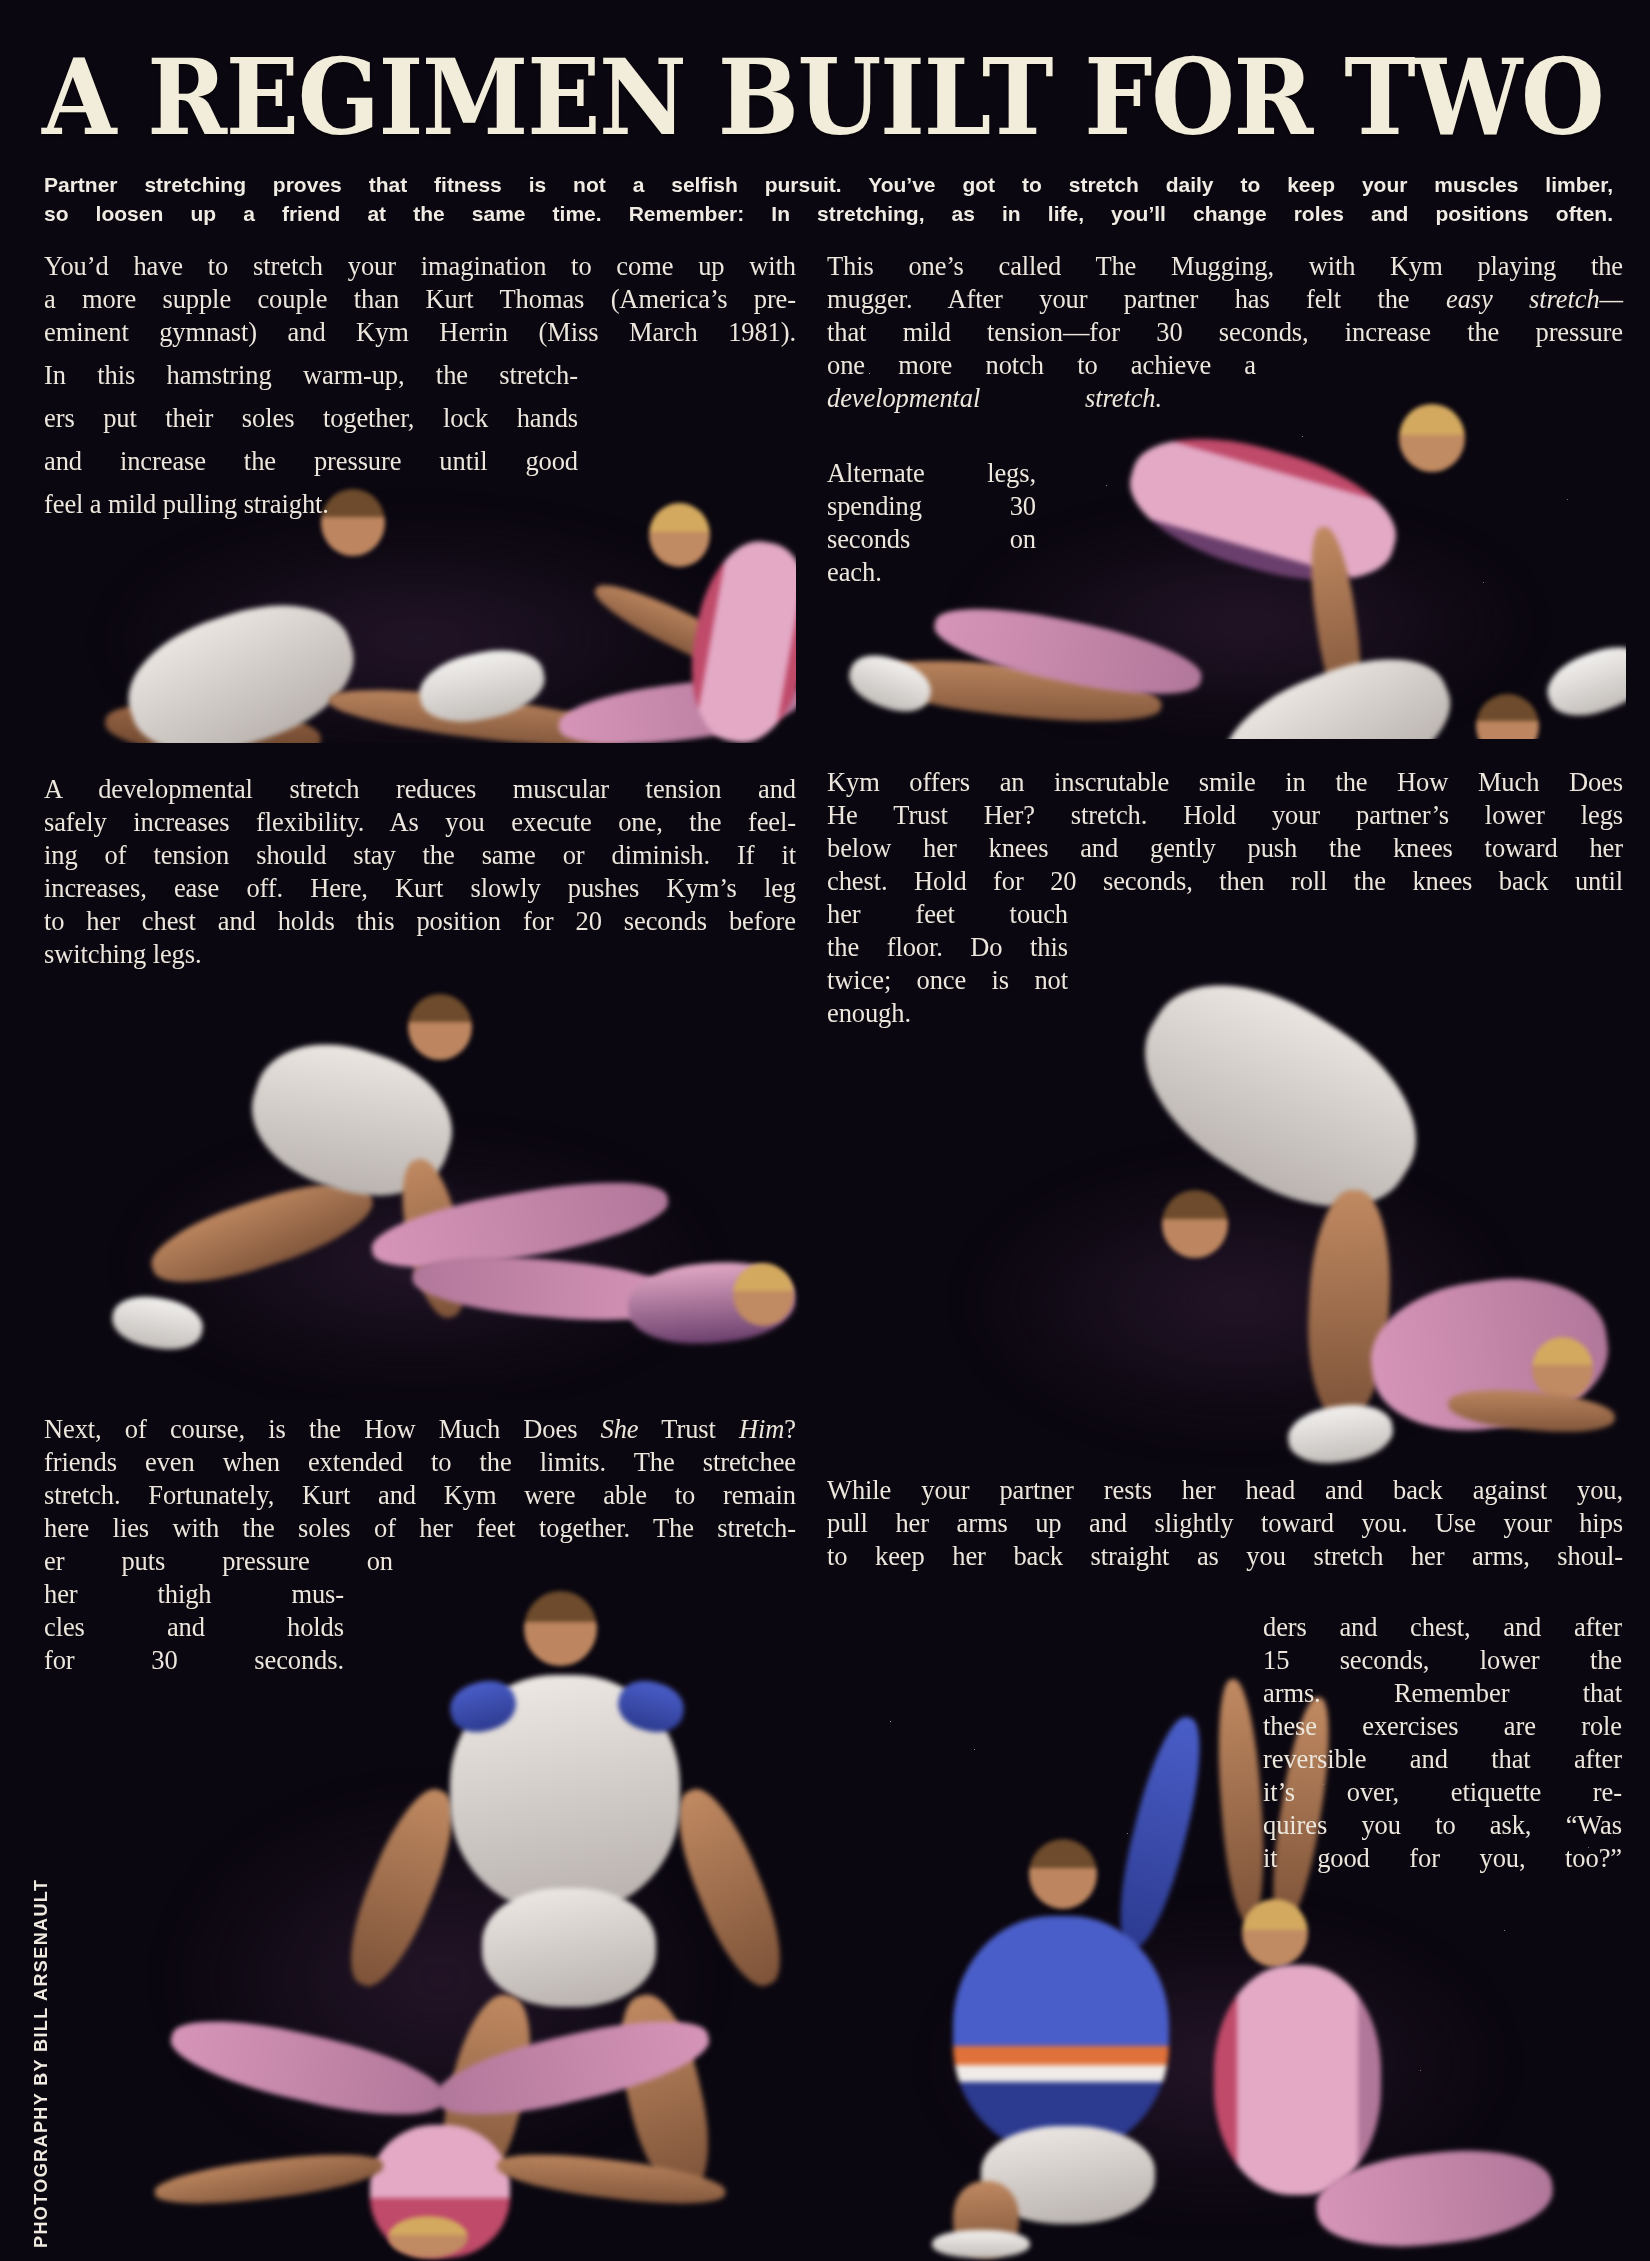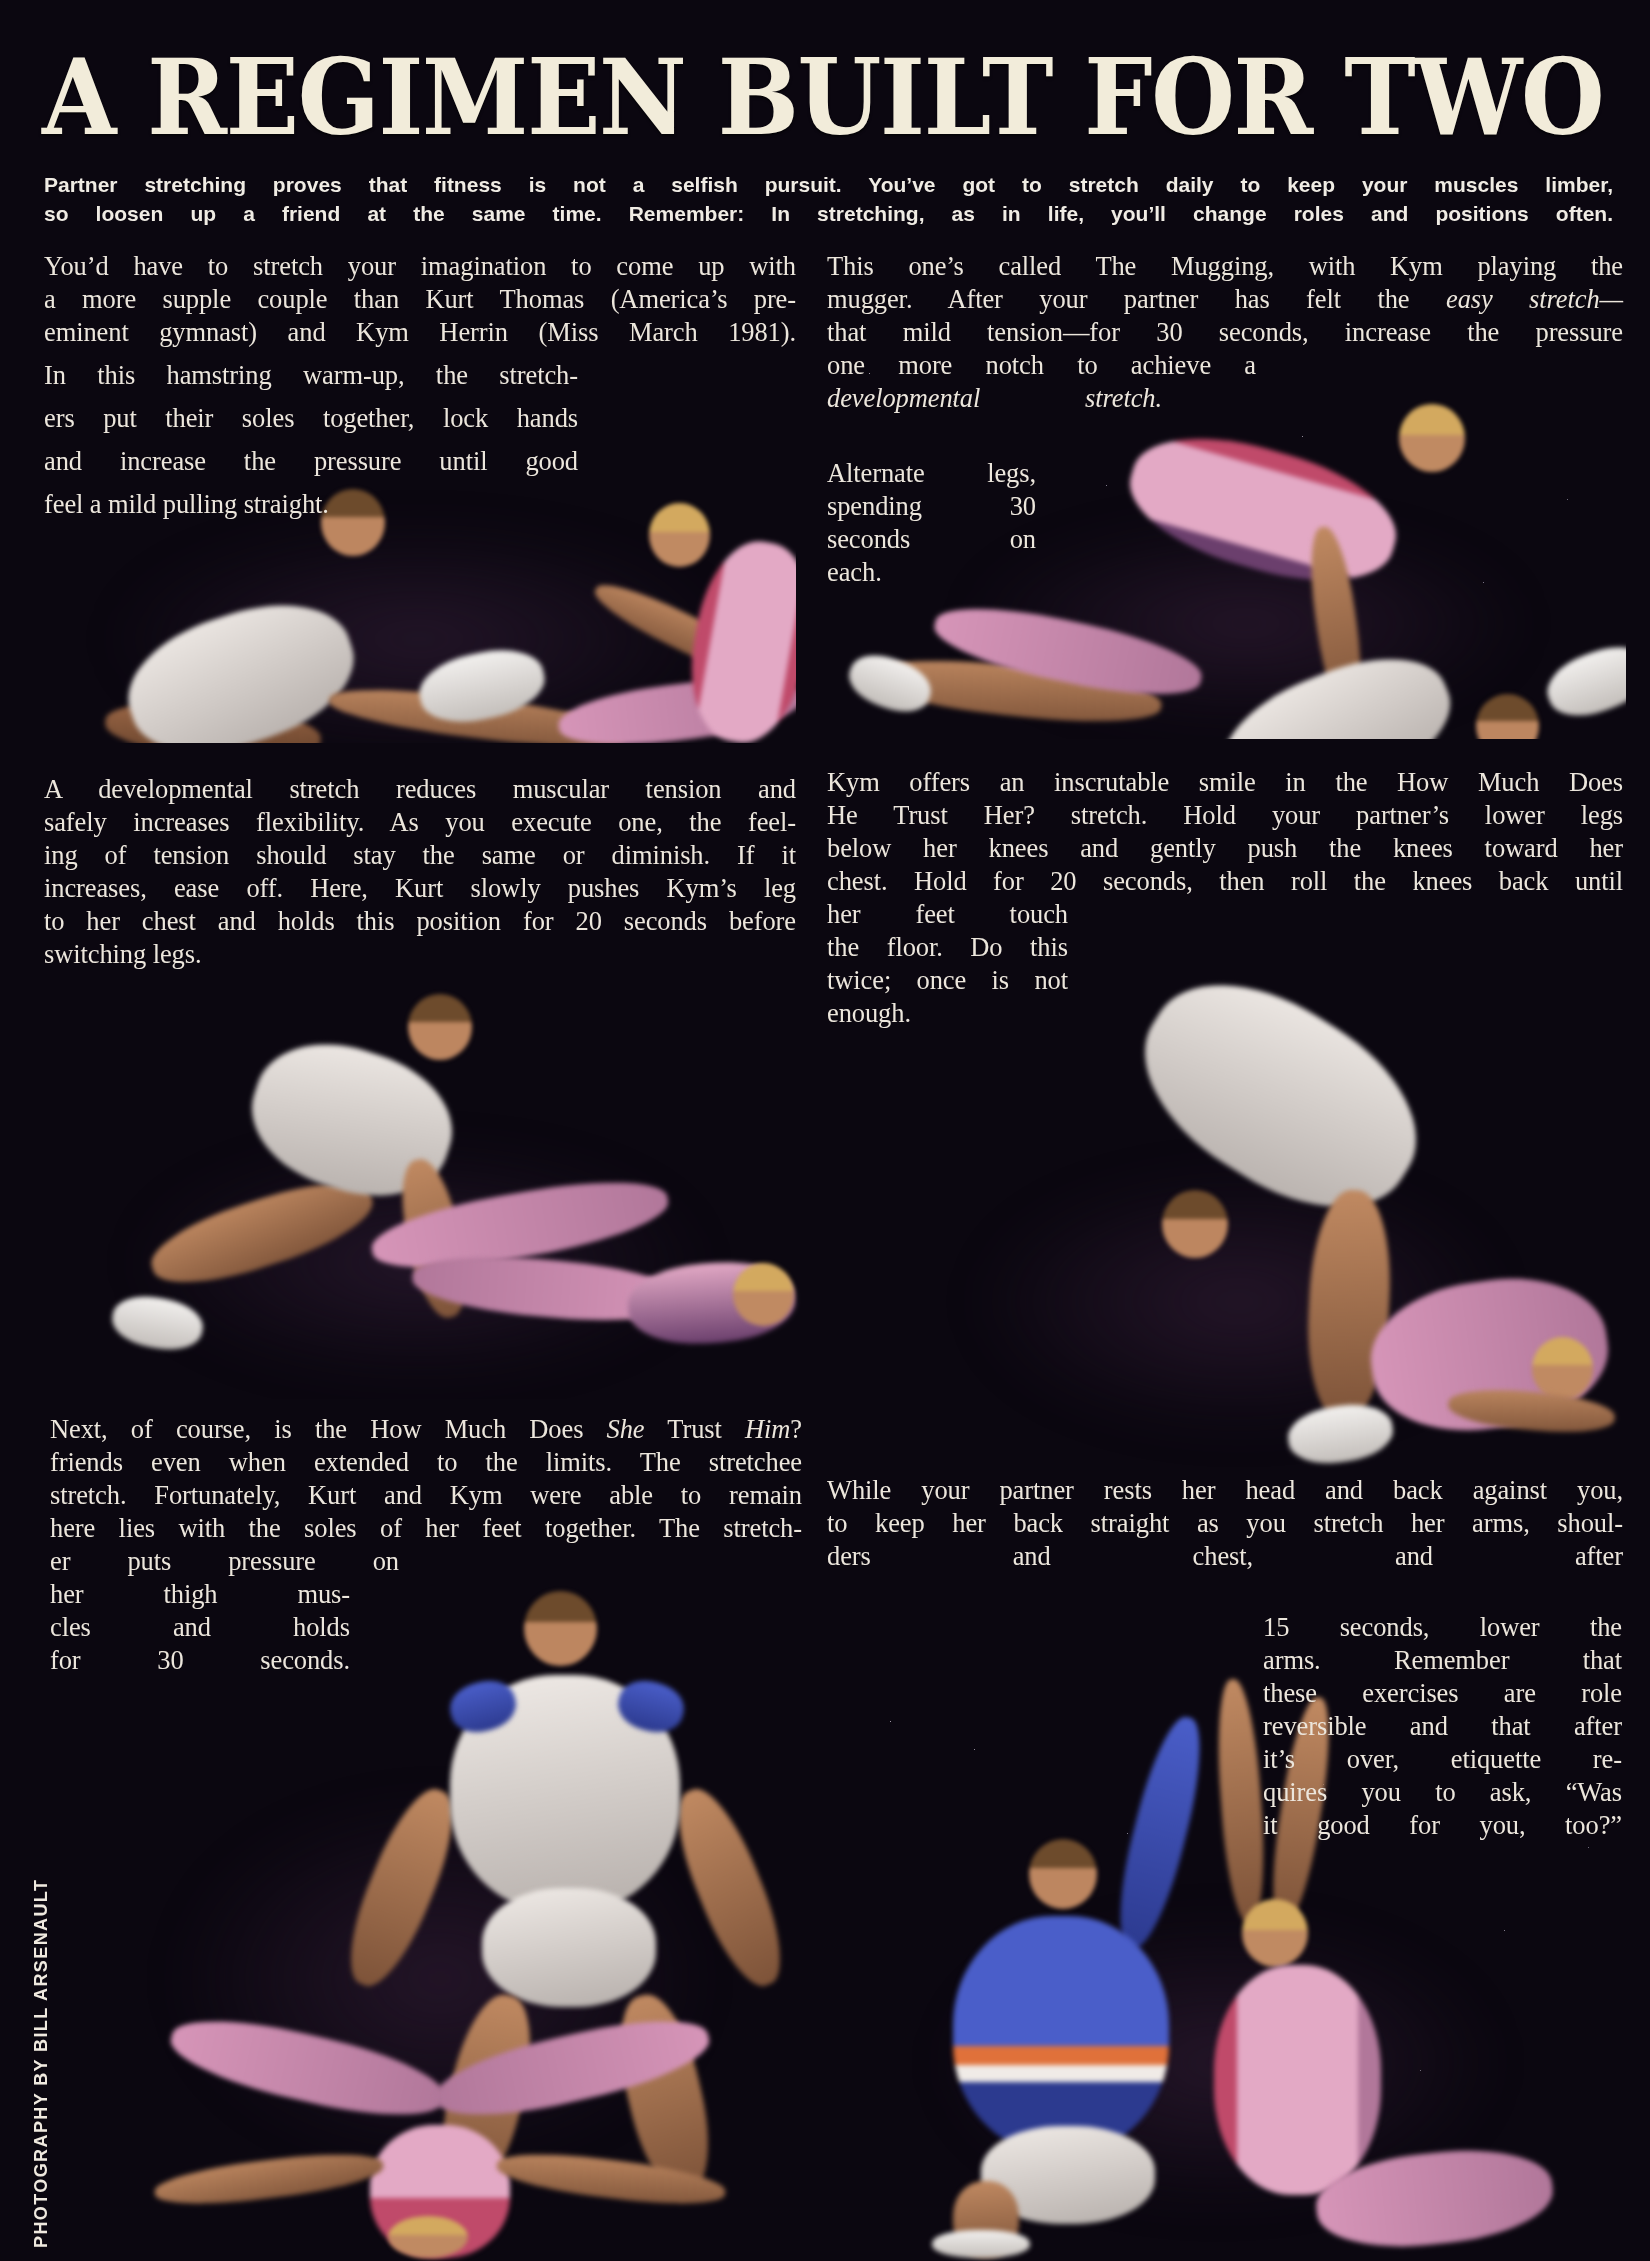--- a/index.html
+++ b/index.html
@@ -35,21 +35,21 @@
   #p2 .line:nth-child(4){width:429px;}
   #p2 .line:nth-child(5){width:335px;}
   #p2 .line:nth-child(n+6){width:209px;}
   #p2 .line:nth-child(6){margin-top:42px;}
   #p2 .line:nth-child(9){text-align-last:left;}
   #p3{left:44px;top:773px;width:752px;}
   #p3 .line:nth-child(6){text-align-last:left;}
   #p4{left:827px;top:766px;width:796px;}
   #p4 .line:nth-child(n+5){width:241px;}
   #p4 .line:nth-child(8){text-align-last:left;}
-  #p5{left:50px;top:1413px;width:752px;font-family:Liberation Serif, serif;}
+  #p5{left:44px;top:1413px;width:752px;font-family:Liberation Serif, serif;}
   #p5 .line:nth-child(5){width:349px;}
   #p5 .line:nth-child(n+6){width:300px;}
   #p6{left:827px;top:1474px;width:796px;}
   #p6 .line:nth-child(n+4){margin-left:436px;width:359px;}
   #p6 .line:nth-child(4){margin-top:38px;}
   #credit{
     position:absolute;left:25px;top:1801px;height:447px;width:32px;
     writing-mode:vertical-rl;transform:rotate(180deg);
     font-family:"Liberation Sans", sans-serif;font-weight:bold;
     font-size:18px;letter-spacing:1.4px;color:#efe9df;
@@ -204,20 +204,21 @@
     <div class="line">friends even when extended to the limits. The stretchee</div>
     <div class="line">stretch. Fortunately, Kurt and Kym were able to remain</div>
     <div class="line">here lies with the soles of her feet together. The stretch-</div>
     <div class="line">er puts pressure on</div>
     <div class="line">her thigh mus-</div>
     <div class="line">cles and holds</div>
     <div class="line">for 30 seconds.</div>
   </div>
 <div class="para" id="p6">
     <div class="line">While your partner rests her head and back against you,</div>
+    <div class="line">pull her arms up and slightly toward you. Use your hips</div>
     <div class="line">to keep her back straight as you stretch her arms, shoul-</div>
     <div class="line">ders and chest, and after</div>
     <div class="line">15 seconds, lower the</div>
     <div class="line">arms. Remember that</div>
     <div class="line">these exercises are role</div>
     <div class="line">reversible and that after</div>
     <div class="line">it’s over, etiquette re-</div>
     <div class="line">quires you to ask, “Was</div>
     <div class="line">it good for you, too?”</div>
   </div>

